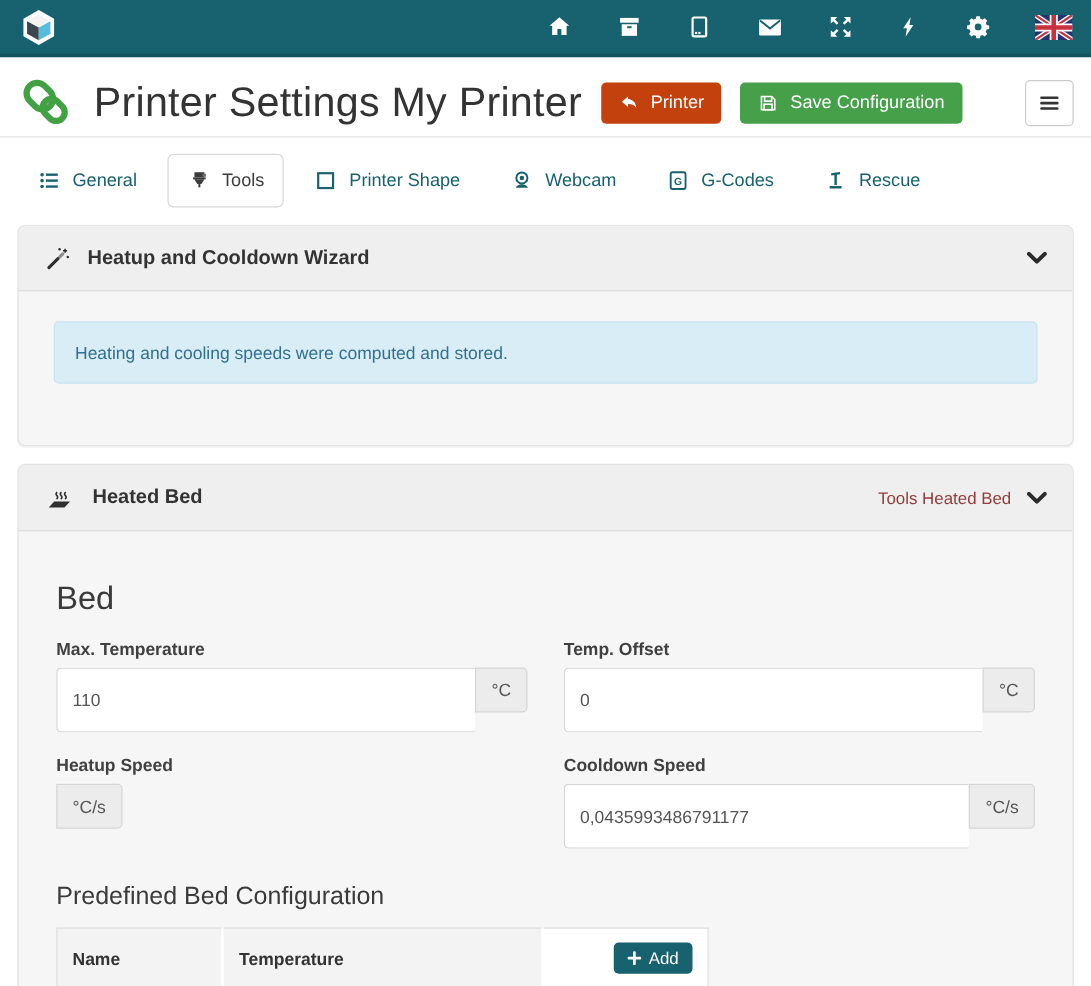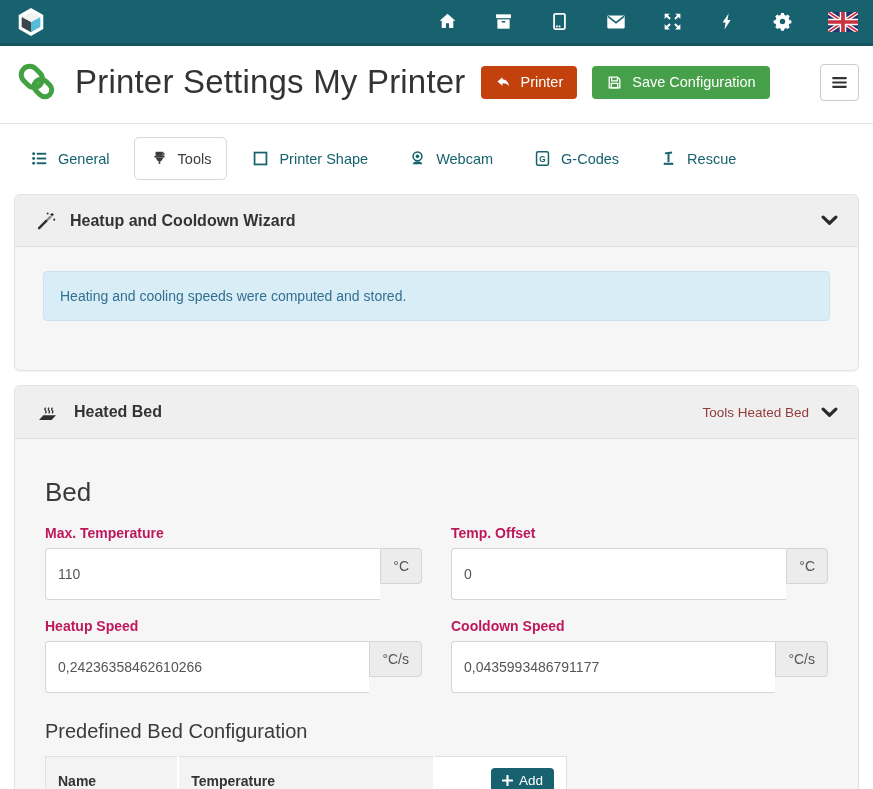--- a/index.html
+++ b/index.html
@@ -9,21 +9,21 @@
   
   .navbar { height:46px; background:#17626e; display:flex; align-items:center;
             padding:0 15px; border-bottom:3px solid rgba(0,0,0,.14); }
   .brand { display:flex; align-items:center; gap:11px; cursor:pointer; }
   .brand svg { display:block; }
   .brand-name { color:#fff; font-size:19px; font-weight:500; letter-spacing:.2px; }
   .nav-icons { margin-left:auto; display:flex; align-items:center; gap:35px; }
   .nav-icon { display:flex; align-items:center; justify-content:center; cursor:pointer; }
 
   
-  .page-header { display:flex; align-items:center; padding:13px 14px 18px; gap:15px;
+  .page-header { display:flex; align-items:center; padding:13px 14px 4px; gap:15px;
                  border-bottom:1px solid #e4e4e4; background:#fff; }
   .page-title { font-size:33px; font-weight:500; color:#333; letter-spacing:.2px; white-space:nowrap; }
   .btn { display:inline-flex; align-items:center; gap:9px; border:none; border-radius:4px;
          font-family:inherit; font-size:14.5px; color:#fff; padding:8px 14px; cursor:pointer; }
   .btn-teal { background:#c2410c; }
   .btn-green { background:#46a049; }
   .btn-menu { margin-left:auto; background:#fff; border:1px solid #ccc; border-radius:4px;
               width:39px; height:37px; display:flex; align-items:center; justify-content:center; cursor:pointer; }
 
   
@@ -43,21 +43,21 @@
   .remove-link { color:#923b3b; font-size:13.5px; cursor:pointer; text-decoration:none; }
   .chev { cursor:pointer; display:flex; }
 
   .wizard-body { padding:24px 28px 49px; }
   .alert-info { background:#d9edf7; border:1px solid #c7e3f1; border-radius:4px;
                 color:#31708f; font-size:14px; padding:16px; }
 
   .bed-body { padding:38px 30px 40px; }
   .section-title { font-size:26px; font-weight:500; color:#3a3a3a; margin-bottom:17px; }
   .fields-grid { display:grid; grid-template-columns:1fr 1fr; column-gap:29px; row-gap:18px; }
-  .field label { display:block; font-size:14px; font-weight:700; color:#be185d; margin-bottom:7px; }
+  .field label { display:block; font-size:14px; font-weight:700; color:#404040; margin-bottom:7px; }
   .input-group { display:flex; width:100%; }
   .input-group input { flex:1; min-width:0; height:52px; border:1px solid #d5d5d5;
                        border-right:none; border-radius:4px 0 0 4px; background:#fff;
                        padding:0 12px; font-size:14px; color:#555; font-family:inherit; }
   .input-group .addon { display:flex; align-items:center; height:36px; padding:0 12px;
                         background:#ececec; border:1px solid #d5d5d5; border-radius:0 4px 4px 0;
                         font-size:14px; color:#555; }
   .table-title { font-size:20px; font-weight:500; color:#3a3a3a; margin:27px 0 13px; }
   table.temp-table { border-collapse:collapse; width:522px; background:#f3f3f3;
                      border:1px solid #e0e0e0; }
@@ -279,21 +279,20 @@
       <div class="field">
         <label>Temp. Offset</label>
         <div class="input-group">
           <input value="0" style="">
           <span class="addon">°C</span>
         </div>
       </div>
       <div class="field">
         <label>Heatup Speed</label>
         <div class="input-group">
-          <input value="0,24236358462610266" style="">
           <span class="addon">°C/s</span>
         </div>
       </div>
       <div class="field">
         <label>Cooldown Speed</label>
         <div class="input-group">
           <input value="0,0435993486791177" style="">
           <span class="addon">°C/s</span>
         </div>
       </div>

